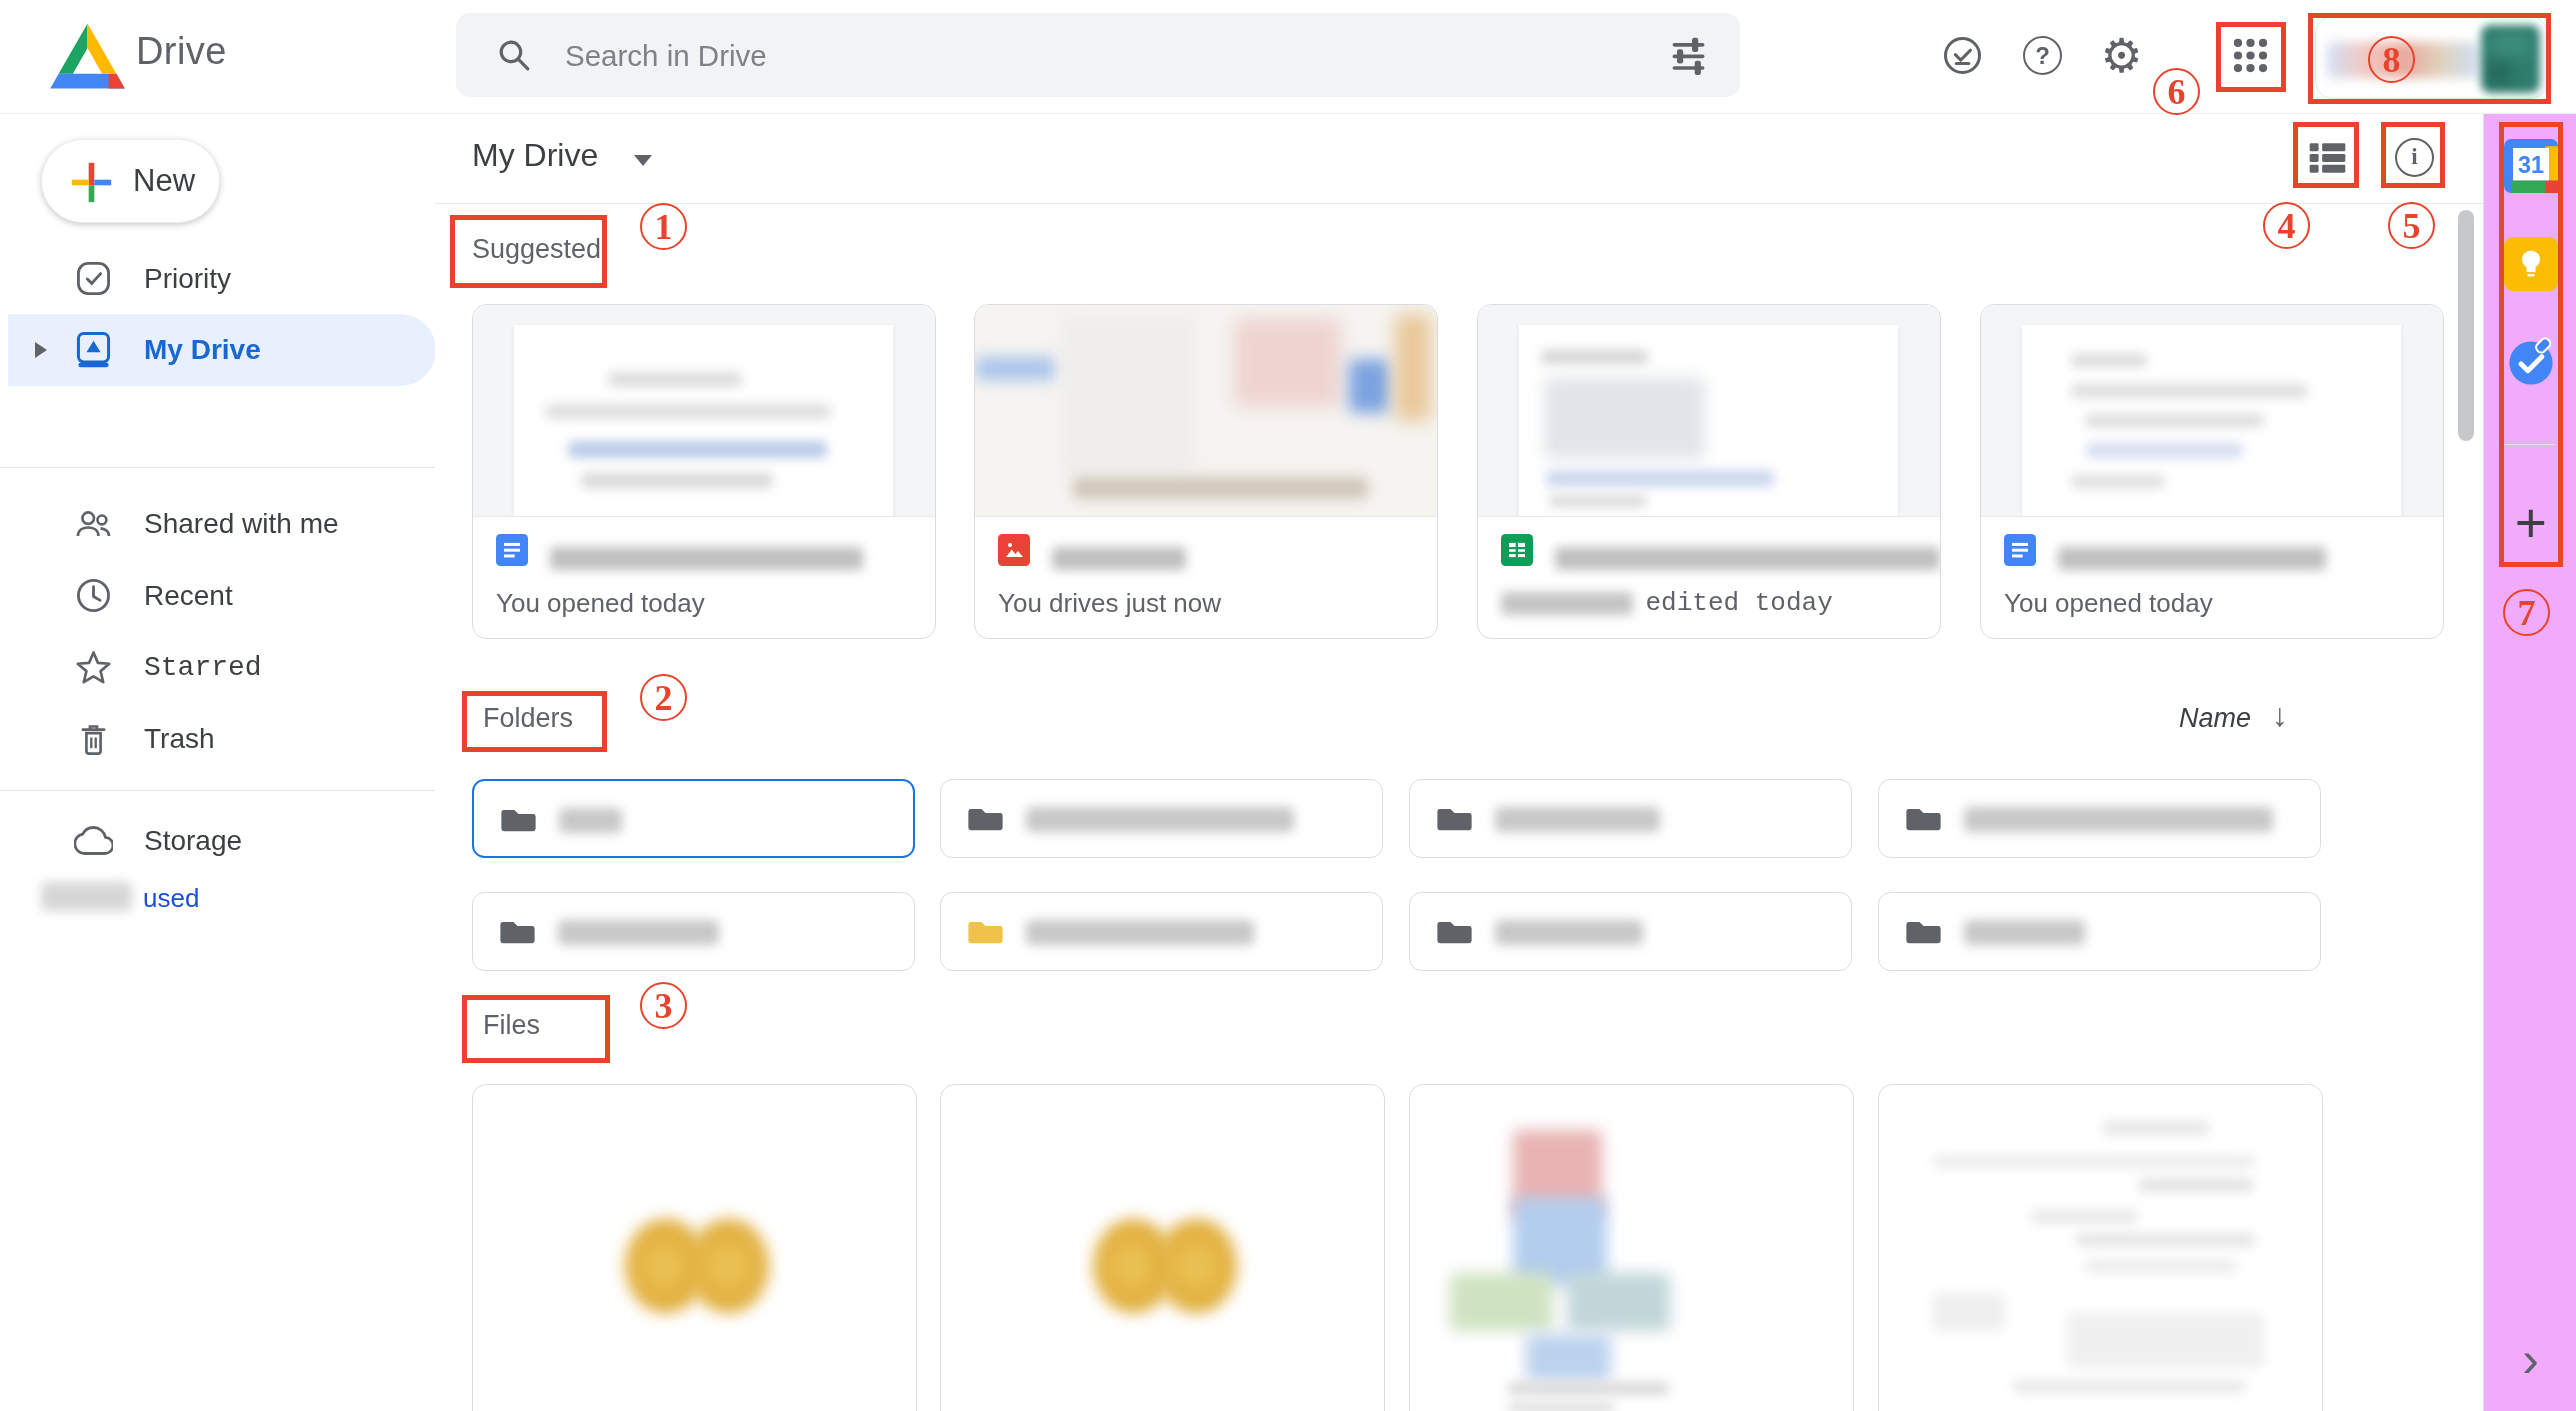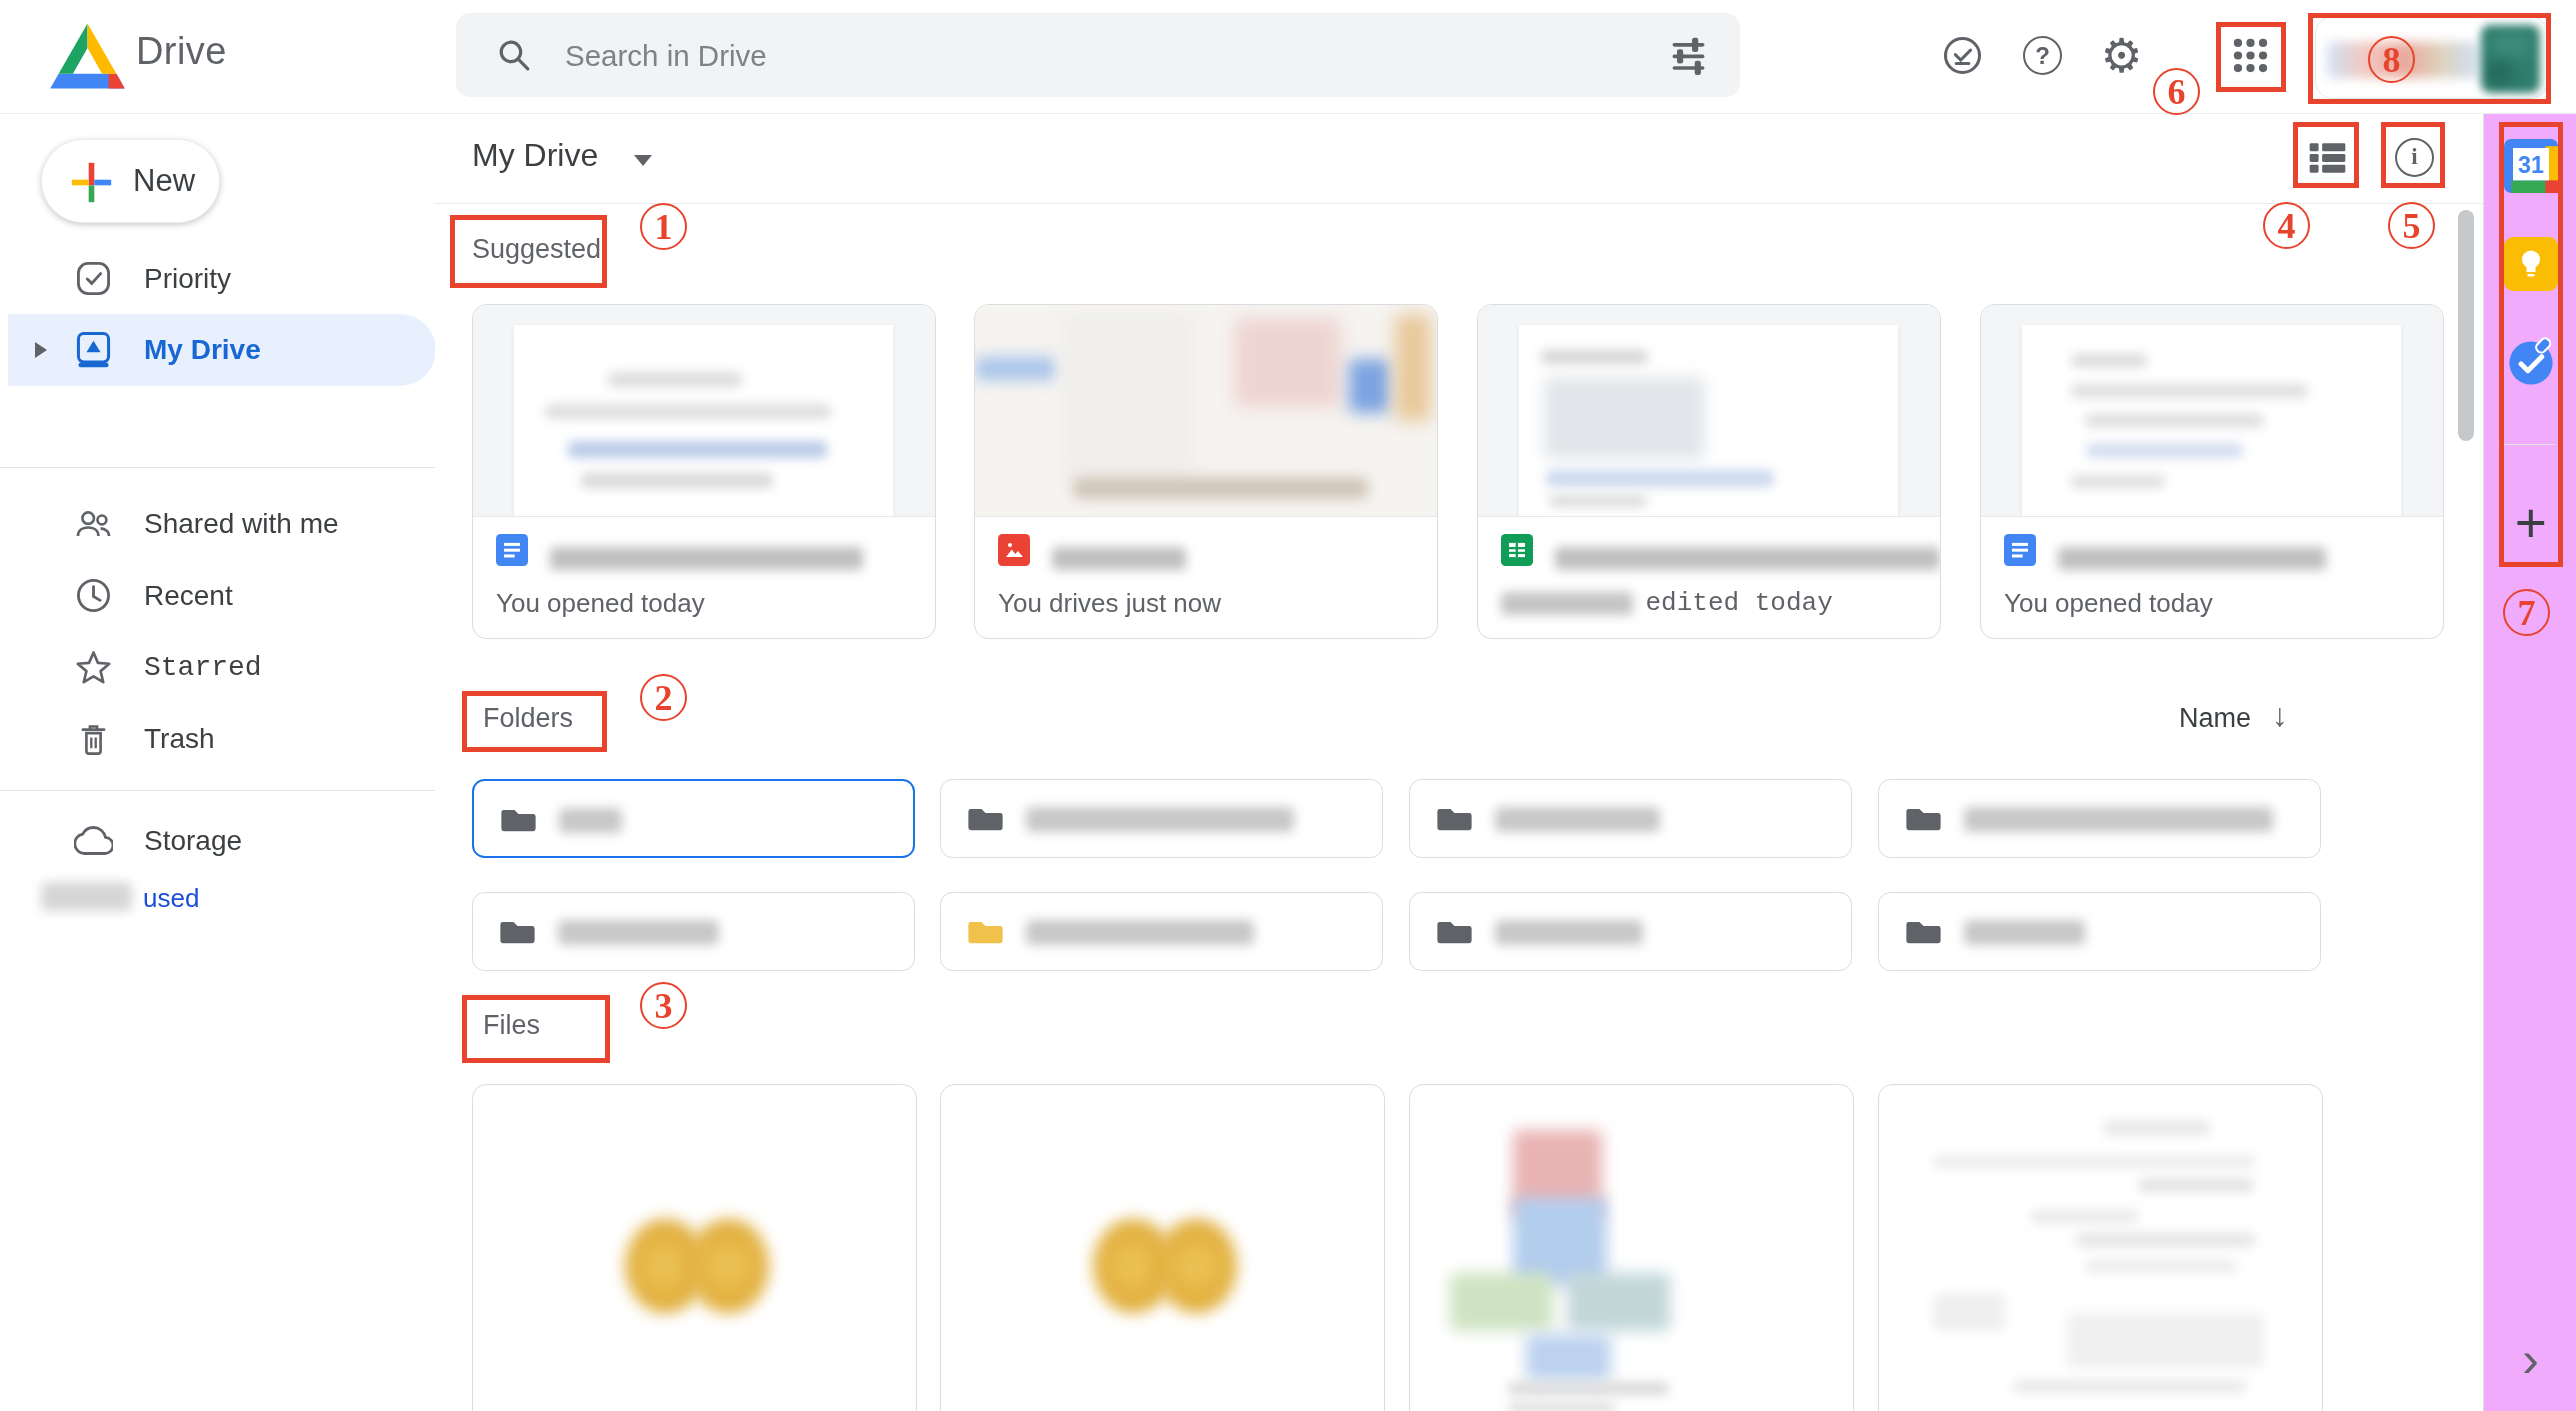--- a/index.html
+++ b/index.html
@@ -36,21 +36,21 @@
        border-top:8px solid transparent;border-bottom:8px solid transparent;}
   .sdivider{position:absolute;left:0;width:435px;height:0;border-top:0.9px solid #e3e5e8;}
   
   .main{position:absolute;left:435px;top:114px;width:2048px;height:1297px;background:#fff;overflow:hidden;}
   .mheader{position:absolute;left:0;top:0;width:2048px;height:89px;border-bottom:0.9px solid #e8eaed;background:#fff;}
   .mtitle{position:absolute;left:37px;top:23px;font-size:32px;color:#3c4043;}
   .caret{position:absolute;left:199px;top:41px;width:0;height:0;border-top:11.6px solid #5f6368;
          border-left:9.8px solid transparent;border-right:9.8px solid transparent;}
   .hicon{position:absolute;top:19.7px;width:47px;height:47px;display:flex;align-items:center;justify-content:center;}
   .seclabel{position:absolute;font-size:27px;color:#5f6368;}
-  .sortrow{position:absolute;left:1744px;top:589px;font-size:27px;color:#3c4043;}
+  .sortrow{position:absolute;left:1744px;top:589px;font-size:27px;color:#3c4043;font-style:italic;}
   .sortarrow{position:absolute;left:1837px;top:583px;font-size:32px;color:#5f6368;}
   .sug-card{position:absolute;width:462px;height:333px;border:0.9px solid #dadce0;border-radius:14.3px;background:#fff;overflow:hidden;}
   .thumb{position:absolute;left:0;top:0;width:462px;height:211px;background:#f4f5f6;border-bottom:0.9px solid #e7e9eb;overflow:hidden;}
   .page{position:absolute;background:#fff;box-shadow:0 1.8px 5.4px rgba(0,0,0,.07);}
   .ftitle{position:absolute;top:242px;height:23px;background:#bfbfbf;border-radius:4.5px;filter:blur(5.4px);}
   .fic{position:absolute;left:23px;top:229px;}
   .caption{position:absolute;left:23px;top:283px;font-size:26px;color:#5f6368;}
   .capblob{display:inline-block;width:132px;height:23px;background:#c4c4c4;border-radius:4.5px;filter:blur(5.4px);
            vertical-align:middle;margin-right:12.5px;}
   .fcard{position:absolute;width:443px;height:79px;border:0.9px solid #dadce0;border-radius:12.5px;background:#fff;box-sizing:border-box;}

